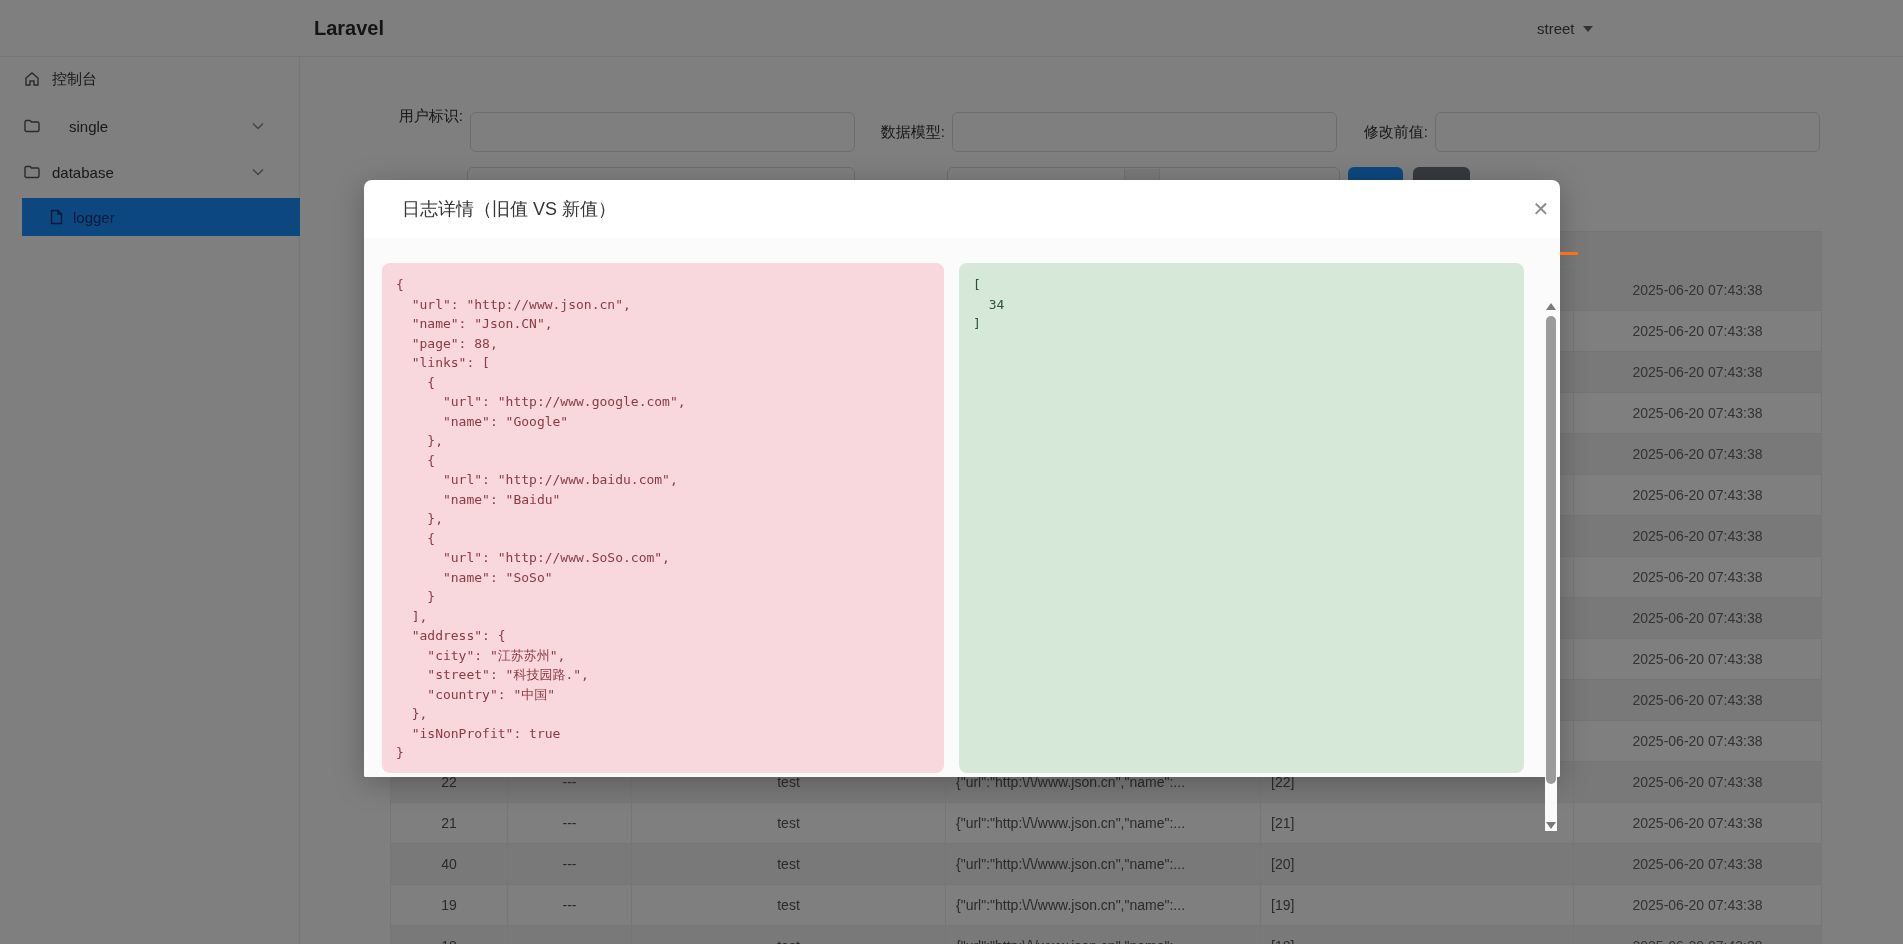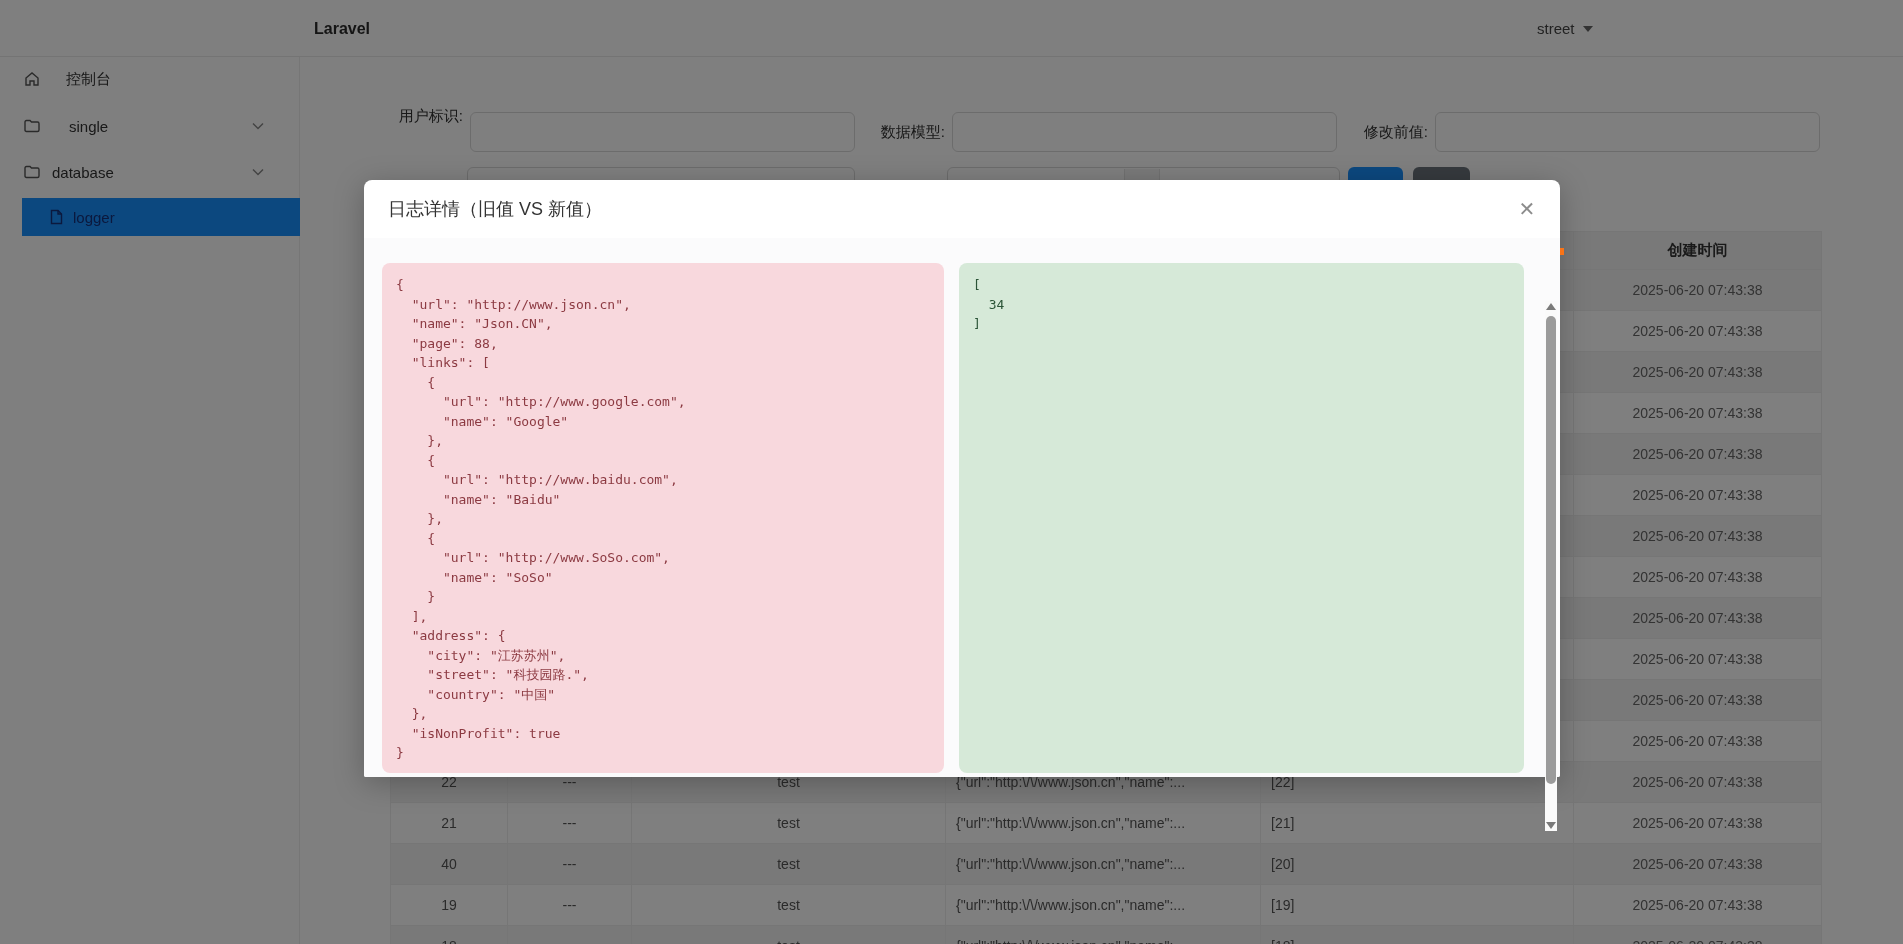--- a/index.html
+++ b/index.html
@@ -2,21 +2,21 @@
 <html><head>
 <meta charset="utf-8">
 <style>
   html,body{margin:0;padding:0;background:#ffffff;}
   *{box-sizing:border-box;}
   body{font-family:"Liberation Sans","DejaVu Sans",sans-serif;}
   .page{position:relative;width:1903px;height:944px;overflow:hidden;background:#ffffff;}
 
   
   .topbar{position:absolute;left:0;top:0;width:1903px;height:57px;background:#ffffff;border-bottom:1px solid #e8e8e8;z-index:2;}
-  .brand{position:absolute;left:314px;top:0;height:57px;line-height:57px;font-size:16px;font-weight:bold;color:#2b2b2b;}
+  .brand{position:absolute;left:314px;top:0;height:57px;line-height:57px;font-size:20px;font-weight:bold;color:#2b2b2b;}
   .userbox{position:absolute;left:1537px;top:0;height:57px;display:flex;align-items:center;gap:8px;font-size:15px;color:#444;cursor:pointer;}
   .caret{width:0;height:0;border-left:5px solid transparent;border-right:5px solid transparent;border-top:6px solid #666;}
 
   
   .sidebar{position:absolute;left:0;top:57px;width:300px;height:887px;background:#ffffff;border-right:1px solid #ececec;z-index:2;}
   .side-item{position:absolute;left:0;width:300px;height:40px;display:flex;align-items:center;color:#333;font-size:15px;cursor:pointer;}
   .side-item .ic{margin-left:24px;margin-right:12px;display:flex;align-items:center;}
   .side-item .chev{position:absolute;right:36px;display:flex;align-items:center;}
   .side-sub{position:absolute;left:22px;top:141px;width:278px;height:38px;background:#1890ff;display:flex;align-items:center;color:#16327c;font-size:15px;cursor:pointer;}
   .side-sub .ic{margin-left:28px;margin-right:10px;display:flex;align-items:center;}
@@ -38,21 +38,21 @@
   .t-body .t-cell{height:41px;}
   .t-cell.left{justify-content:flex-start;padding-left:10px;}
   .c0{width:117px;}.c1{width:124px;}.c2{width:314px;}.c3{width:315px;}.c4{width:313px;}.c5{width:247px;}
   .row-even{background:#f3f3f3;}
   .row-odd{background:#ffffff;}
   .t-head{background:#f3f3f3;}
 
   
   .backdrop{position:absolute;left:0;top:0;width:1903px;height:944px;background:rgba(0,0,0,0.5);z-index:5;}
   .modal{position:absolute;left:364px;top:180px;width:1196px;height:597px;background:#ffffff;border-radius:8px 8px 2px 2px;box-shadow:0 6px 30px rgba(0,0,0,0.25);z-index:10;}
-  .modal-header{position:absolute;left:4px;top:0;width:100%;height:75px;border-bottom:7px solid #f97316;}
+  .modal-header{position:absolute;left:18px;top:0;width:100%;height:75px;border-bottom:3px solid #f97316;}
   .modal-title{position:absolute;left:20px;top:0;height:58px;line-height:58px;font-size:18px;color:#333;}
   .modal-close{position:absolute;right:24px;top:16px;width:26px;height:26px;display:flex;align-items:center;justify-content:center;font-size:20px;color:#8c8c8c;cursor:pointer;}
   .modal-body{position:absolute;left:0;top:58px;width:100%;height:539px;background:#fbfbfc;border-radius:0 0 2px 2px;}
   .panel{position:absolute;top:25px;height:510px;border-radius:8px;overflow:hidden;}
   .panel pre{margin:0;padding:12px 14px;font-family:"DejaVu Sans Mono","Liberation Mono",monospace;font-size:13px;line-height:19.5px;white-space:pre;}
   .panel-old{left:18px;width:562px;background:#f8d8dd;}
   .panel-old pre{color:#8c3a42;}
   .panel-new{left:595px;width:565px;background:#d6e9d8;}
   .panel-new pre{color:#2b5437;}
 
@@ -71,21 +71,21 @@
 
   <div class="topbar">
     <div class="brand">Laravel</div>
     <div class="userbox">
       <span>street</span>
       <span class="caret"></span>
     </div>
   </div>
 
   <div class="sidebar">
-    <div class="side-item" style="top:2px;gap:14px;">
+    <div class="side-item" style="top:2px;">
       <span class="ic">
         <svg width="16" height="16" viewBox="0 0 16 16" fill="none" stroke="#555" stroke-width="1.4">
             <path d="M2 7 L8 2 L14 7 V14 H10 V10 H6 V14 H2 Z"></path>
           </svg>
       </span>
       <span>控制台</span>
     </div>
     <div class="side-item" style="top:49px;gap:17px;">
       <span class="ic">
         <svg width="16" height="14" viewBox="0 0 16 14" fill="none" stroke="#555" stroke-width="1.4">
@@ -139,21 +139,20 @@
     <button class="btn btn-secondary" style="left:1413px;top:167px;width:57px;"></button>
   </div>
 
   <div class="logtable">
       <div class="t-row t-head">
         <div class="t-cell c0"></div>
         <div class="t-cell c1"></div>
         <div class="t-cell c2"></div>
         <div class="t-cell c3"></div>
         <div class="t-cell c4"></div>
-        <div class="t-cell c5">创建时间</div>
       </div>
       <div class="t-body">
         <div class="t-row row-even">
           <div class="t-cell c0">34</div>
           <div class="t-cell c1">---</div>
           <div class="t-cell c2">test</div>
           <div class="t-cell c3 left">{"url":"http:\/\/www.json.cn","name":...</div>
           <div class="t-cell c4 left">[34]</div>
           <div class="t-cell c5" style="color: rgb(102, 102, 102);">2025-06-20 07:43:38</div>
         </div>

